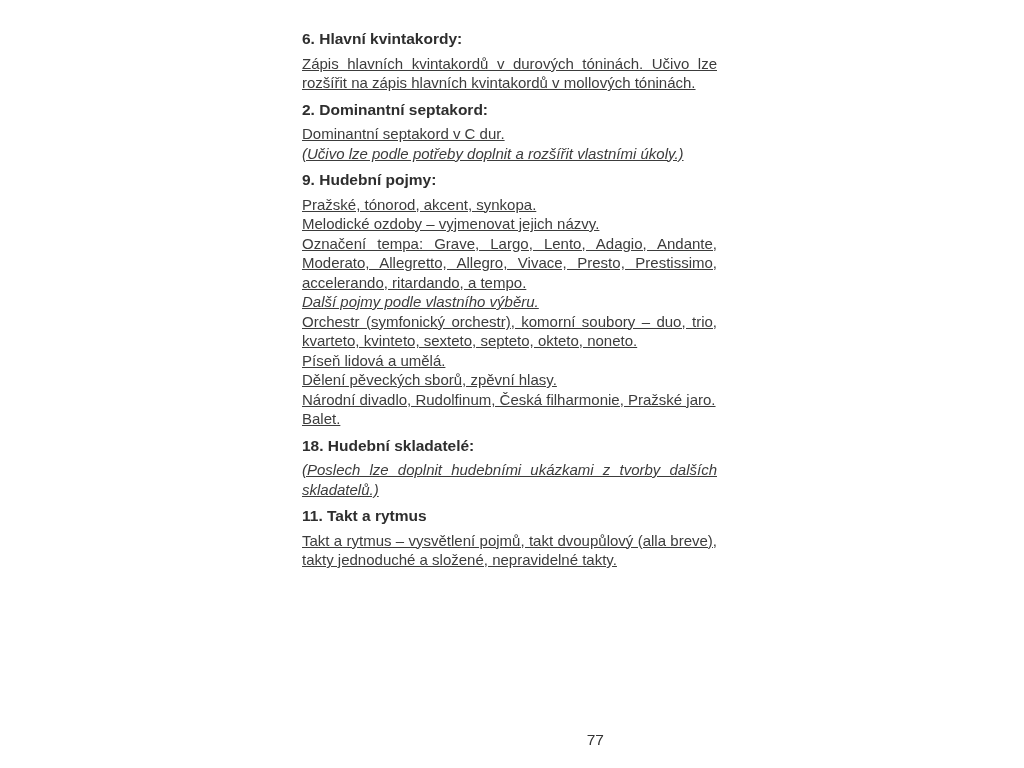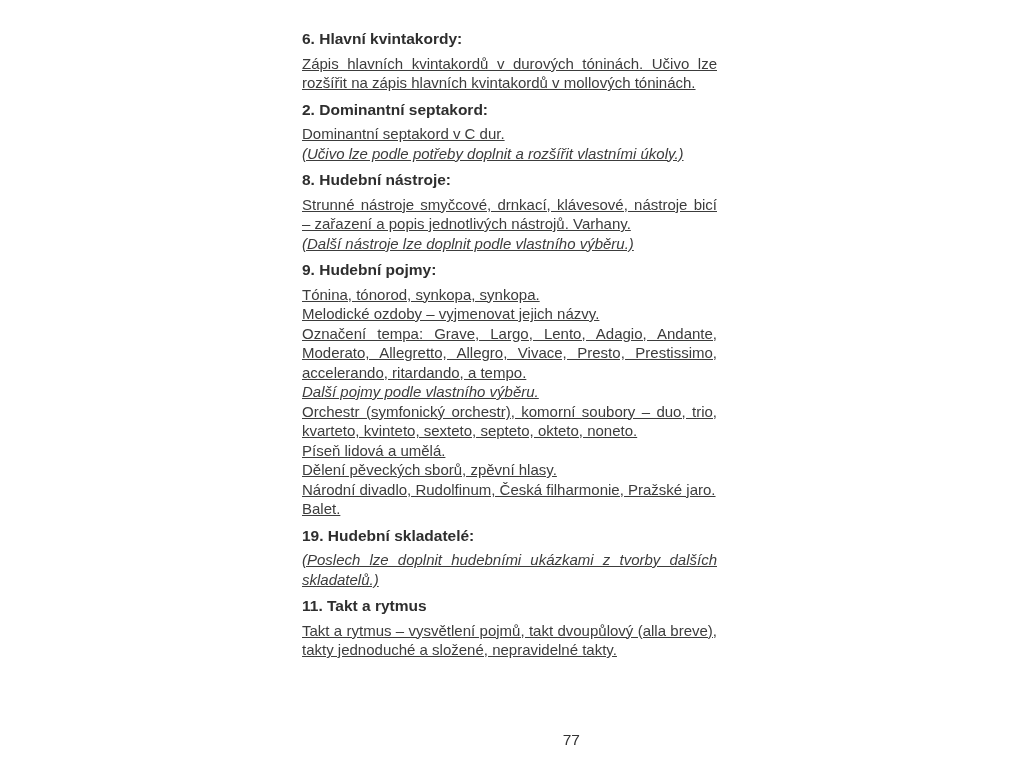--- a/index.html
+++ b/index.html
@@ -7,20 +7,21 @@
     padding: 0;
     background: #ffffff;
   }
   .page {
     position: relative;
     width: 872px;
     height: 768px;
     background: #ffffff;
     overflow: hidden;
     font-family: "Liberation Sans", sans-serif;
+    padding-left: 24px;
   }
   .content {
     position: absolute;
     left: 302px;
     top: 29px;
     width: 415px;
     color: #3c3c3c;
   }
   .section { margin: 0; }
   .section-heading {
@@ -59,41 +60,36 @@
       <div class="section-heading">6. Hlavní kvintakordy:</div>
       <p class="para" data-style="normal">Zápis hlavních kvintakordů v durových tóninách. Učivo lze rozšířit na zápis hlavních kvintakordů v mollových tóninách.</p>
     </div>
 
     <div class="section">
       <div class="section-heading">2. Dominantní septakord:</div>
       <p class="para" data-style="normal">Dominantní septakord v C dur.</p>
       <p class="para" data-style="italic">(Učivo lze podle potřeby doplnit a rozšířit vlastními úkoly.)</p>
     </div>
 
-    <div class="section">
-      <div class="section-heading">8. Hudební nástroje:</div>
-      <p class="para" data-style="normal">Strunné nástroje smyčcové, drnkací, klávesové, nástroje bicí – zařazení a popis jednotlivých nástrojů. Varhany.</p>
-      <p class="para" data-style="italic">(Další nástroje lze doplnit podle vlastního výběru.)</p>
-    </div>
 
     <div class="section">
       <div class="section-heading">9. Hudební pojmy:</div>
-      <p class="para" data-style="normal">Tónina, tónorod, synkopa, synkopa.</p>
+      <p class="para" data-style="normal">Pražské, tónorod, akcent, synkopa.</p>
       <p class="para" data-style="normal">Melodické ozdoby – vyjmenovat jejich názvy.</p>
       <p class="para" data-style="normal">Označení tempa: Grave, Largo, Lento, Adagio, Andante, Moderato, Allegretto, Allegro, Vivace, Presto, Prestissimo, accelerando, ritardando, a tempo.</p>
       <p class="para" data-style="italic">Další pojmy podle vlastního výběru.</p>
       <p class="para" data-style="normal">Orchestr (symfonický orchestr), komorní soubory – duo, trio, kvarteto, kvinteto, sexteto, septeto, okteto, noneto.</p>
       <p class="para" data-style="normal">Píseň lidová a umělá.</p>
       <p class="para" data-style="normal">Dělení pěveckých sborů, zpěvní hlasy.</p>
       <p class="para" data-style="normal">Národní divadlo, Rudolfinum, Česká filharmonie, Pražské jaro.</p>
       <p class="para" data-style="normal">Balet.</p>
     </div>
 
     <div class="section">
-      <div class="section-heading">19. Hudební skladatelé:</div>
+      <div class="section-heading">18. Hudební skladatelé:</div>
       <p class="para" data-style="italic">(Poslech lze doplnit hudebními ukázkami z tvorby dalších skla­datelů.)</p>
     </div>
 
     <div class="section">
       <div class="section-heading">11. Takt a rytmus</div>
       <p class="para" data-style="normal">Takt a rytmus – vysvětlení pojmů, takt dvoupůlový (alla breve), takty jednoduché a složené, nepravidelné takty.</p>
     </div>
 
   </div>
 

